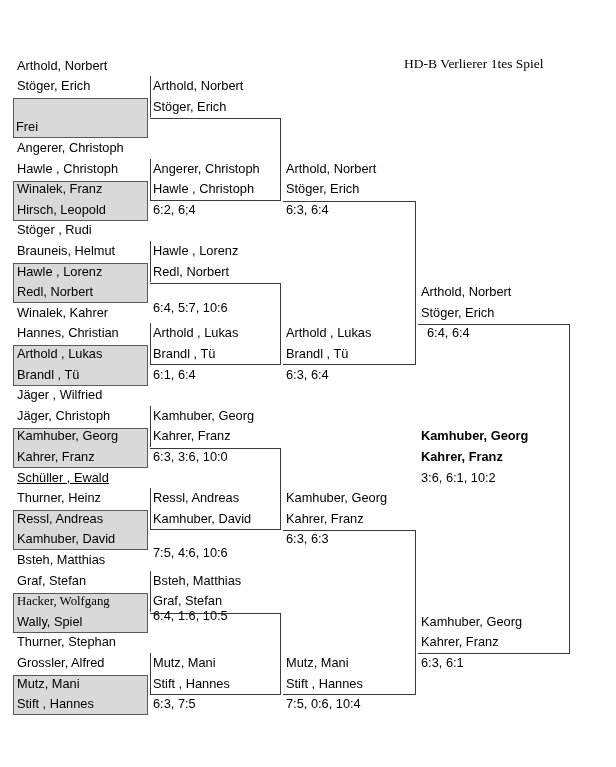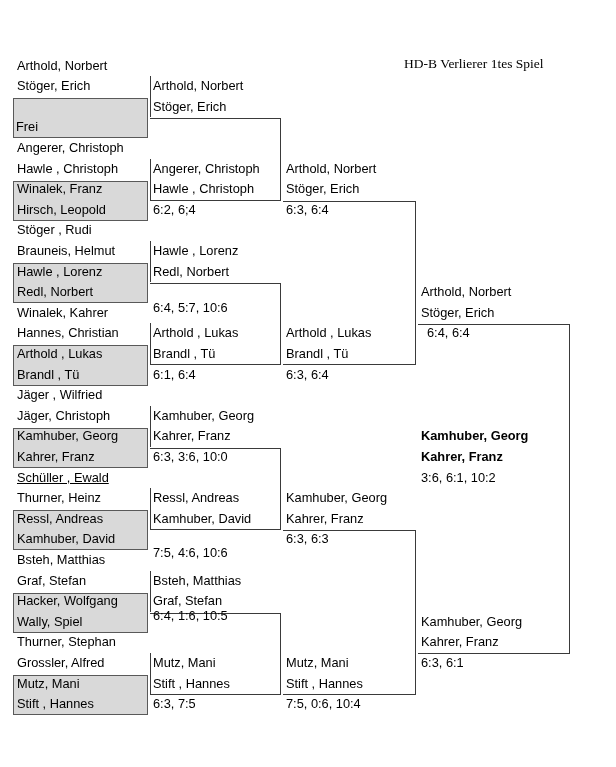--- a/index.html
+++ b/index.html
@@ -120,21 +120,21 @@
       <div class="ln" style="left: 17px; top: 385.1px;">Jäger , Wilfried</div>
       <div class="ln" style="left: 17px; top: 405.7px;">Jäger, Christoph</div>
       <div class="ln" style="left: 17px; top: 426.3px;">Kamhuber, Georg</div>
       <div class="ln" style="left: 17px; top: 446.9px;">Kahrer, Franz</div>
       <div class="ln" style="left: 17px; top: 467.5px; text-decoration: underline;">Schüller , Ewald</div>
       <div class="ln" style="left: 17px; top: 488.1px;">Thurner, Heinz</div>
       <div class="ln" style="left: 17px; top: 508.7px;">Ressl, Andreas</div>
       <div class="ln" style="left: 17px; top: 529.3px;">Kamhuber, David</div>
       <div class="ln" style="left: 17px; top: 549.9px;">Bsteh, Matthias</div>
       <div class="ln" style="left: 17px; top: 570.5px;">Graf, Stefan</div>
-      <div class="ln" style="left: 17px; top: 591.1px;">Hacker, Wolfgang</div>
+      <div class="ln" style="left: 17px; top: 591.1px; font-family: Liberation Serif, serif;">Hacker, Wolfgang</div>
       <div class="ln" style="left: 17px; top: 611.7px;">Wally, Spiel</div>
       <div class="ln" style="left: 17px; top: 632.3px;">Thurner, Stephan</div>
       <div class="ln" style="left: 17px; top: 652.9px;">Grossler, Alfred</div>
       <div class="ln" style="left: 17px; top: 673.5px;">Mutz, Mani</div>
       <div class="ln" style="left: 17px; top: 694.1px;">Stift , Hannes</div>
       <div class="ln" style="left: 153px; top: 76.1px;">Arthold, Norbert</div>
       <div class="ln" style="left: 153px; top: 96.7px;">Stöger, Erich</div>
       <div class="ln" style="left: 153px; top: 158.5px;">Angerer, Christoph</div>
       <div class="ln" style="left: 153px; top: 179.1px;">Hawle , Christoph</div>
       <div class="ln" style="left: 153px; top: 199.7px;">6:2, 6;4</div>

